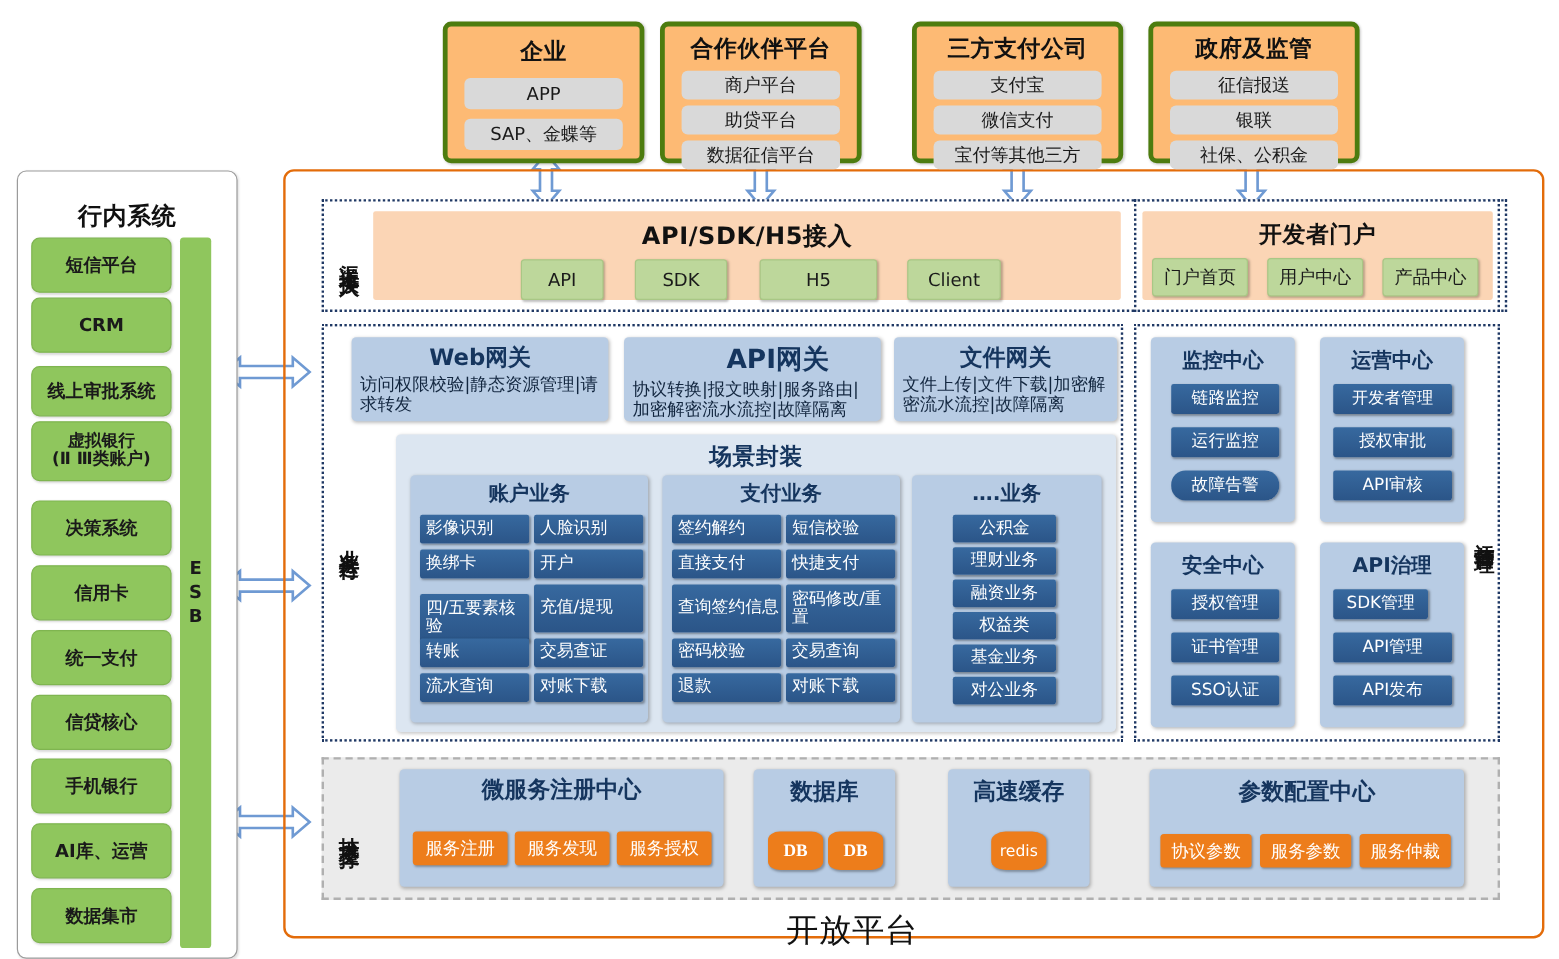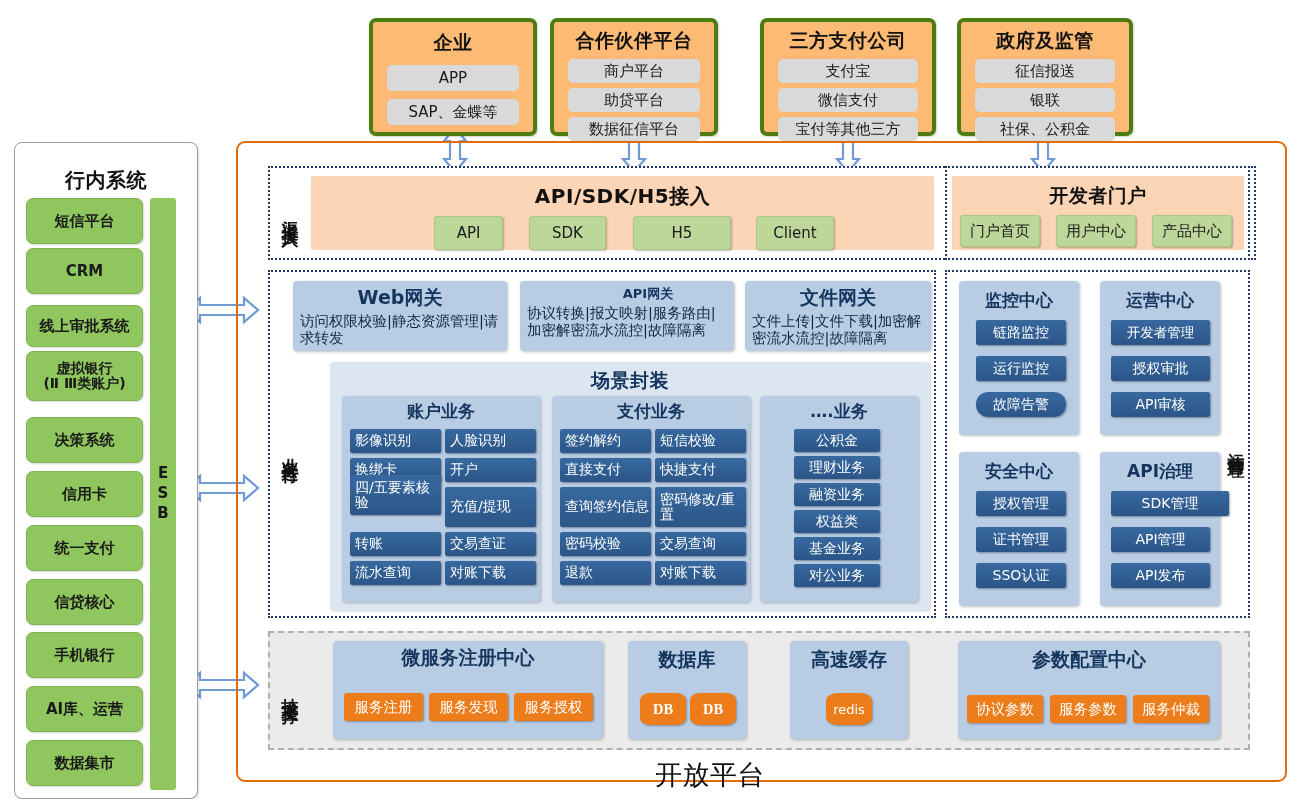--- a/index.html
+++ b/index.html
@@ -152,40 +152,40 @@
 <div class="abs dotted-band" style="left:268px;top:270px;width:668px;height:348px;"></div>
 <div class="abs" style="left:276px;top:395px;width:30px;height:110px;display:flex;align-items:center;justify-content:center;">
   <span class="vert-label" style="font-size:17px;">业务运行</span>
 </div>
 
 <div class="abs blue-card" style="left:293px;top:281px;width:214px;height:70px;">
   <div class="blue-card-title" style="font-size:19px;margin-top:4px;">Web网关</div>
   <div class="gw-desc" style="margin-top:2px;">访问权限校验|静态资源管理|请求转发</div>
 </div>
 <div class="abs blue-card" style="left:520px;top:281px;width:214px;height:70px;">
-  <div class="blue-card-title" style="font-size:13px;margin-top:4px;margin-left:42px;">API网关</div>
+  <div class="blue-card-title" style="font-size:22px;margin-top:4px;margin-left:42px;">API网关</div>
   <div class="gw-desc" style="margin-top:2px;">协议转换|报文映射|服务路由|加密解密流水流控|故障隔离</div>
 </div>
 <div class="abs blue-card" style="left:745px;top:281px;width:186px;height:70px;">
   <div class="blue-card-title" style="font-size:19px;margin-top:4px;">文件网关</div>
   <div class="gw-desc" style="margin-top:2px;">文件上传|文件下载|加密解密流水流控|故障隔离</div>
 </div>
 
 <div class="abs" style="left:330px;top:362px;width:600px;height:248px;background:#dce6f1;border-radius:4px;
             box-shadow:1px 1px 3px rgba(0,0,0,.2);"></div>
 <div class="abs ext-title" style="left:330px;top:368px;width:600px;font-size:19px;color:#15355e;">场景封装</div>
 
 <div class="abs blue-card" style="left:342px;top:396px;width:198px;height:206px;">
   <div class="blue-card-title" style="font-size:17px;margin-top:4px;">账户业务</div>
   <div style="position:relative;flex:1;">
     <div class="dark-chip" style="position:absolute;left:8px;top:6px;width:86px;height:24px;">影像识别</div>
     <div class="dark-chip" style="position:absolute;left:103px;top:6px;width:86px;height:24px;">人脸识别</div>
     <div class="dark-chip" style="position:absolute;left:8px;top:35px;width:86px;height:24px;">换绑卡</div>
     <div class="dark-chip" style="position:absolute;left:103px;top:35px;width:86px;height:24px;">开户</div>
-    <div class="dark-chip" style="position:absolute;left:8px;top:52px;width:86px;height:40px;">四/五要素核验</div>
+    <div class="dark-chip" style="position:absolute;left:8px;top:72px;width:86px;height:40px;">四/五要素核验</div>
     <div class="dark-chip" style="position:absolute;left:103px;top:64px;width:86px;height:40px;">充值/提现</div>
     <div class="dark-chip" style="position:absolute;left:8px;top:109px;width:86px;height:24px;">转账</div>
     <div class="dark-chip" style="position:absolute;left:103px;top:109px;width:86px;height:24px;">交易查证</div>
     <div class="dark-chip" style="position:absolute;left:8px;top:138px;width:86px;height:24px;">流水查询</div>
     <div class="dark-chip" style="position:absolute;left:103px;top:138px;width:86px;height:24px;">对账下载</div>
   </div>
 </div>
 
 <div class="abs blue-card" style="left:552px;top:396px;width:198px;height:206px;">
   <div class="blue-card-title" style="font-size:17px;margin-top:4px;">支付业务</div>
@@ -243,21 +243,21 @@
   <div style="position:relative;flex:1;">
     <div class="dark-chip c" style="position:absolute;left:17px;top:8px;width:90px;height:25px;">授权管理</div>
     <div class="dark-chip c" style="position:absolute;left:17px;top:44px;width:90px;height:25px;">证书管理</div>
     <div class="dark-chip c" style="position:absolute;left:17px;top:80px;width:90px;height:25px;">SSO认证</div>
   </div>
 </div>
 
 <div class="abs blue-card" style="left:1100px;top:452px;width:120px;height:154px;">
   <div class="blue-card-title" style="font-size:17px;margin-top:8px;">API治理</div>
   <div style="position:relative;flex:1;">
-    <div class="dark-chip c" style="position:absolute;left:11px;top:8px;width:118px;height:25px;text-align:right;">SDK管理</div>
+    <div class="dark-chip c" style="position:absolute;left:11px;top:8px;width:79px;height:25px;text-align:right;">SDK管理</div>
     <div class="dark-chip c" style="position:absolute;left:11px;top:44px;width:99px;height:25px;">API管理</div>
     <div class="dark-chip c" style="position:absolute;left:11px;top:80px;width:99px;height:25px;">API发布</div>
   </div>
 </div>
 
 <div class="abs" style="left:268px;top:631px;width:982px;height:119px;background:#ebebeb;
             border:2px dashed #b0b0b0;"></div>
 <div class="abs" style="left:276px;top:640px;width:30px;height:100px;display:flex;align-items:center;justify-content:center;">
   <span class="vert-label" style="font-size:17px;">技术支撑</span>
 </div>

